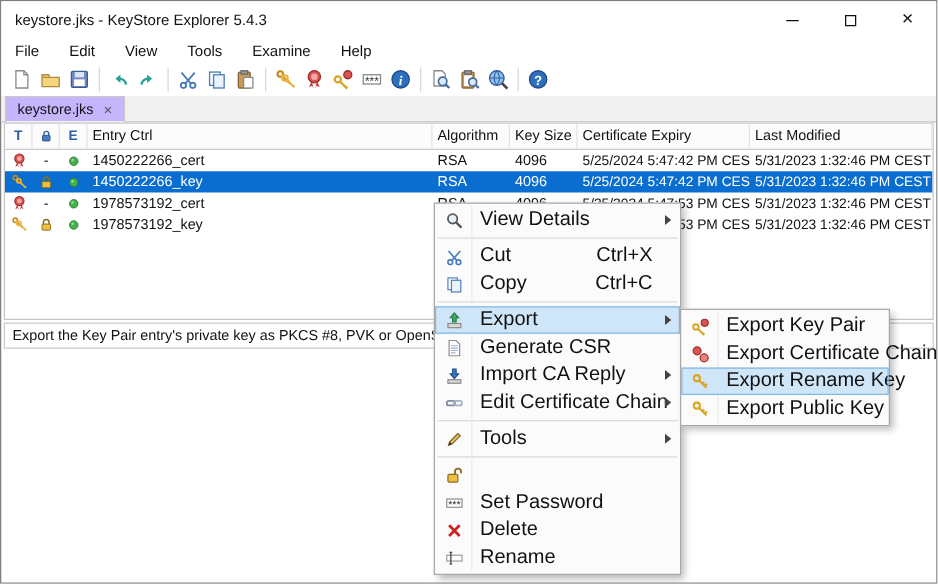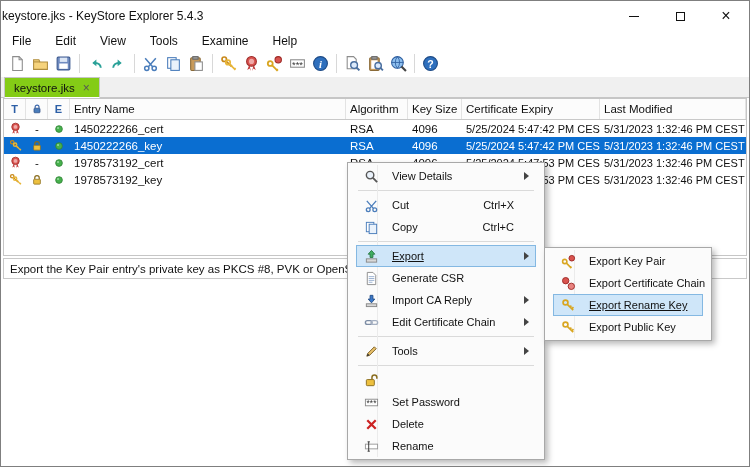--- a/index.html
+++ b/index.html
@@ -1,62 +1,62 @@
 <!DOCTYPE html>
 <html><head>
 <meta charset="utf-8">
 <style>
   html,body{margin:0;padding:0;background:#e9e9e9;}
   *{box-sizing:border-box;}
   .window{position:relative;width:750px;height:467px;background:#fff;border:1px solid #7f7f7f;
     font-family:"Liberation Sans",sans-serif;color:#111;overflow:hidden;cursor:default;}
   
   .titlebar{position:absolute;top:0;left:0;right:0;height:30px;background:#fff;display:flex;align-items:center;}
-  .app-title{margin-left:1px;font-size:12px;white-space:nowrap;}
+  .app-title{margin-left:11px;font-size:12px;white-space:nowrap;}
   .win-controls{margin-left:auto;display:flex;height:100%;}
   .win-btn{width:46px;height:100%;display:flex;align-items:center;justify-content:center;}
   .glyph-min{width:10px;height:1px;background:#111;}
   .glyph-max{width:9px;height:9px;border:1px solid #111;}
   .glyph-close{font-size:16px;line-height:1;}
   
   .menubar{position:absolute;top:30px;left:0;right:0;height:19px;display:flex;align-items:center;padding-left:5px;font-size:12px;background:#fff;gap:12px;}
   .menu-item{padding:1px 6px;white-space:nowrap;}
   
   .toolbar{position:absolute;top:49px;left:0;right:0;height:27px;display:flex;align-items:center;padding-left:5px;background:#fff;}
   .tool-btn{width:23px;height:23px;display:flex;align-items:center;justify-content:center;border-radius:2px;}
   .tool-sep{width:1px;height:19px;background:#d8d8d8;margin:0 4px;}
   
   .tabstrip{position:absolute;top:76px;left:0;right:0;height:21px;background:#f0f0f0;border-bottom:1px solid #c6c6c6;display:flex;align-items:stretch;padding-left:3px;}
-  .tab{background:#84cc16;border:1px solid #c6c6c6;border-bottom:1px solid #fff;margin-bottom:-1px;display:flex;align-items:center;gap:8px;padding:0 9px;font-size:11.5px;}
+  .tab{background:#c4b5fd;border:1px solid #c6c6c6;border-bottom:1px solid #fff;margin-bottom:-1px;display:flex;align-items:center;gap:8px;padding:0 9px;font-size:11.5px;}
   .tab-close{color:#555;font-size:12px;line-height:1;}
   
   .table{position:absolute;top:97px;left:2px;right:2px;height:158px;border:1px solid #c6c6c6;background:#fff;font-size:11.5px;overflow:hidden;}
   .grid{display:grid;grid-template-columns:22px 22px 22px 276px 62px 54px 138px 1fr;}
   .thead{height:21px;border-bottom:1px solid #c9c9c9;background:#fcfcfc;}
   .th{display:flex;align-items:center;padding-left:4px;border-right:1px solid #e3e3e3;white-space:nowrap;overflow:hidden;}
   .th.ic{justify-content:center;padding-left:0;}
   .hdr-letter{font-weight:bold;color:#2d5fa6;font-size:11px;}
   .tr{height:17px;}
   .td{display:flex;align-items:center;padding-left:4px;white-space:nowrap;overflow:hidden;}
   .td.ic{justify-content:center;padding-left:0;}
   .td.date{font-size:11px;}
   .tr.sel{background:#0a6ed1;color:#fff;}
   
   .statusbar{position:absolute;top:257px;left:2px;right:2px;height:21px;border:1px solid #c9c9c9;display:flex;align-items:center;padding-left:6px;font-size:11.5px;background:#fff;}
   
-  .menu{position:absolute;background:#fbfbfb;border:1px solid #a8a8a8;box-shadow:3px 3px 6px rgba(0,0,0,0.28);padding:2px 8px;font-size:11px;}
+  .menu{position:absolute;background:#fbfbfb;border:1px solid #a8a8a8;box-shadow:3px 3px 6px rgba(0,0,0,0.28);padding:2px 0;font-size:16px;}
   .cm{left:346px;top:161px;width:198px;z-index:10;}
   .sm{left:543px;top:246px;width:168px;z-index:11;}
   .gutter-line{position:absolute;top:2px;bottom:2px;left:29px;width:1px;background:#ebebeb;}
   .mi{height:22px;display:flex;align-items:center;position:relative;padding:0 2px;}
   .mi-icon{width:27px;display:flex;justify-content:center;align-items:center;flex:none;}
   .mi-label{padding-left:7px;flex:1;white-space:nowrap;}
   .mi-shortcut{padding-right:20px;white-space:nowrap;}
   .mi-arrow{position:absolute;right:7px;width:0;height:0;border-top:4px solid transparent;border-bottom:4px solid transparent;border-left:5px solid #444;}
-  .mi.hl{background:#cfe6f9;outline:1px solid #84b8e2;outline-offset:-1px;text-decoration:underline;}
+  .mi.hl{background:#cfe6f9;outline:1px solid #84b8e2;outline-offset:-1px;}
   .msep{height:1px;background:#dadada;margin:3px 2px;}
   svg{display:block;}
 </style>
 </head>
 <body>
 
 <svg width="0" height="0" style="position:absolute">
   <defs>
     <symbol id="i-page" viewBox="0 0 16 16">
         <path d="M3.5 1.5h6l3 3v10h-9z" fill="#fff" stroke="#8c8c8c"></path>
@@ -335,21 +335,21 @@
           <span class="hdr-letter">T</span>
         </div>
       <div class="th ic">
           <svg width="12" height="12">
             <use href="#i-lock-blue"></use>
           </svg>
         </div>
       <div class="th ic">
           <span class="hdr-letter">E</span>
         </div>
-      <div class="th">Entry Name</div>
+      <div class="th">Entry Ctrl</div>
       <div class="th">Algorithm</div>
       <div class="th">Key Size</div>
       <div class="th">Certificate Expiry</div>
       <div class="th">Last Modified</div>
     </div>
 
     <div class="grid tr">
       <div class="td ic">
           <svg width="13" height="13">
             <use href="#i-cert"></use>

